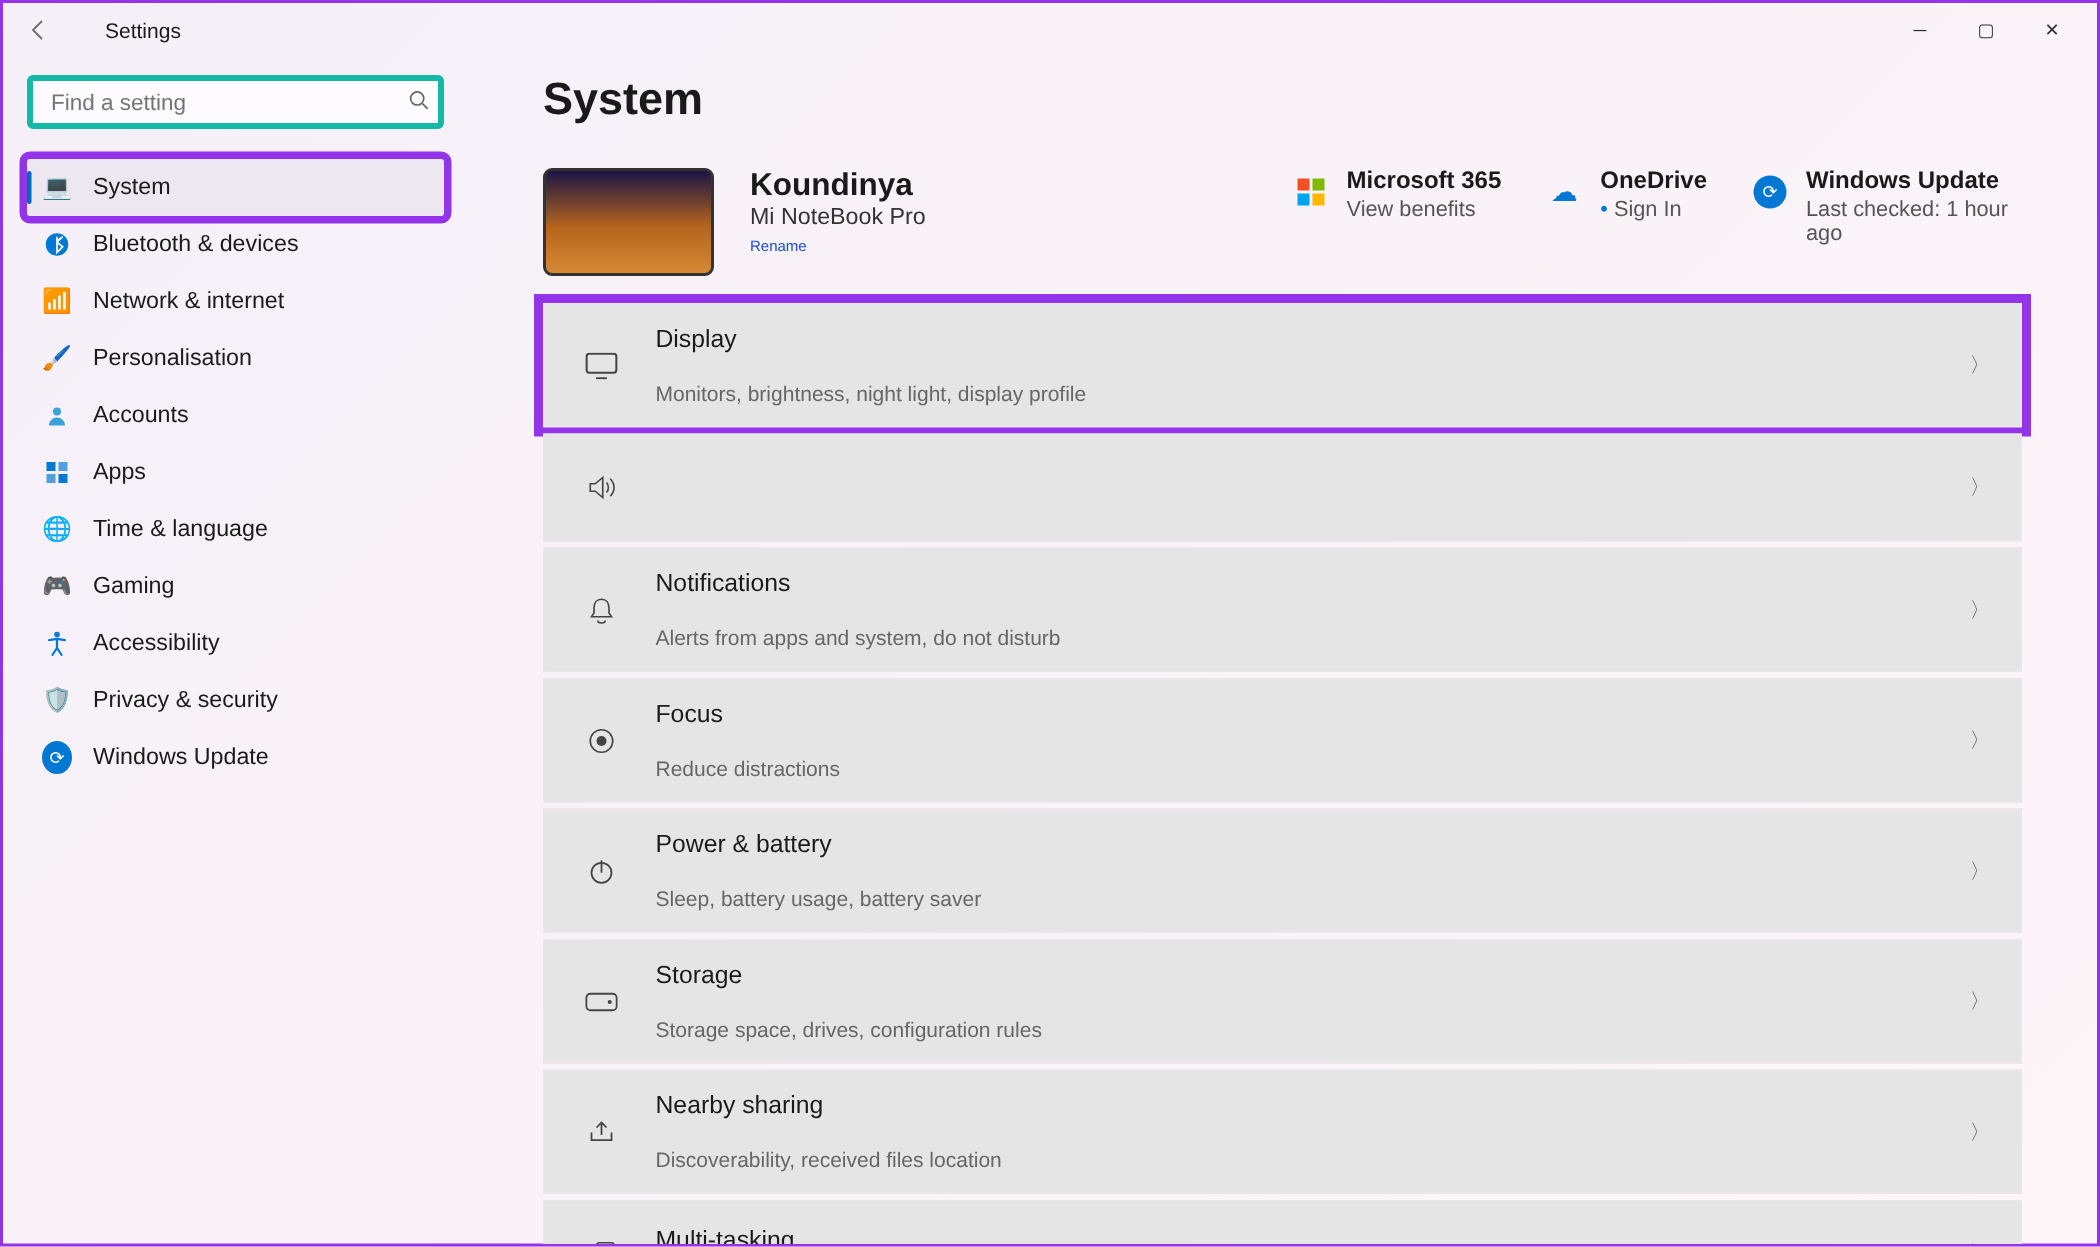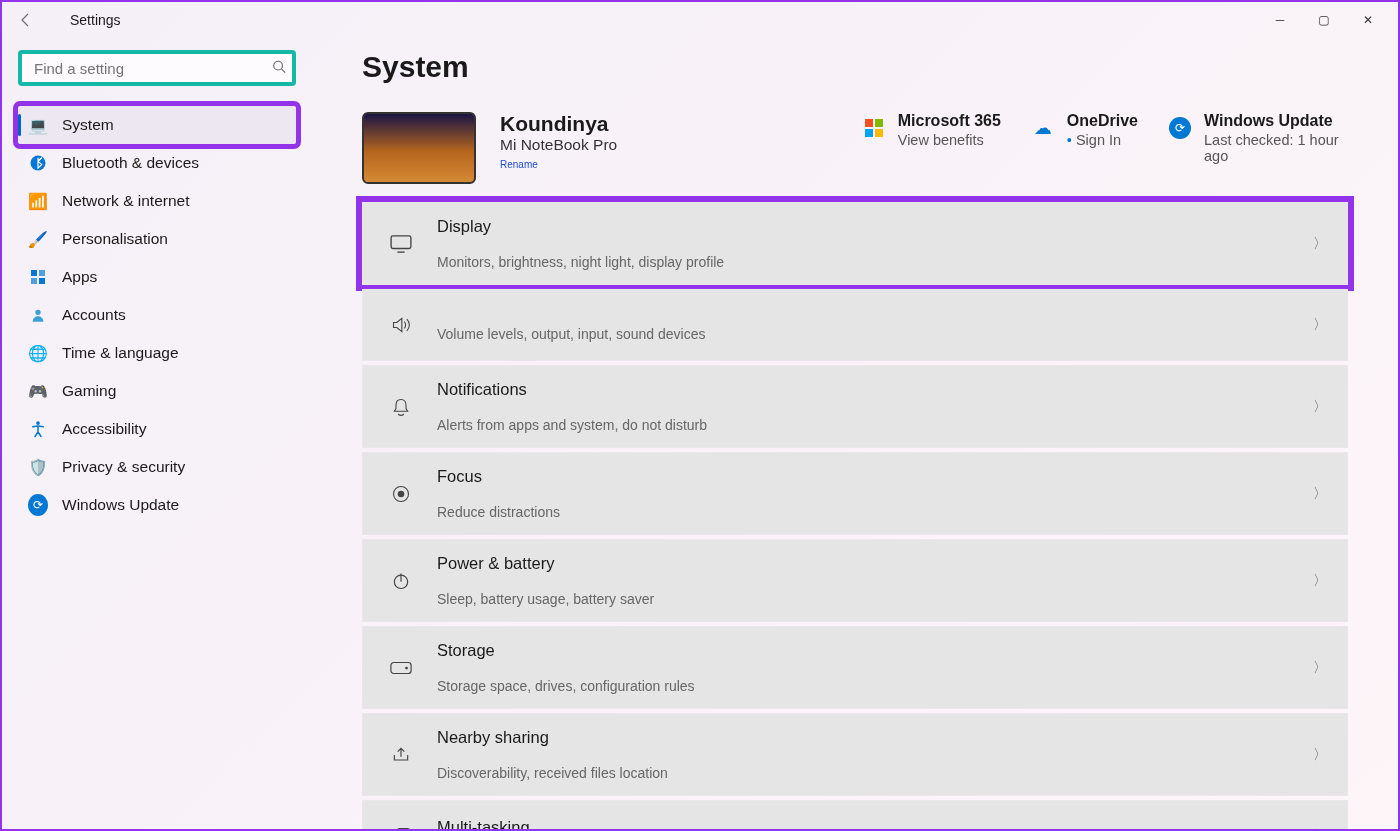--- a/index.html
+++ b/index.html
@@ -96,37 +96,37 @@
       <li class="nav-item">
           <span class="nav-icon" style="color:#0078d4">📶</span>
           <span>Network &amp; internet</span>
         </li>
       <li class="nav-item">
           <span class="nav-icon">🖌️</span>
           <span>Personalisation</span>
         </li>
       <li class="nav-item">
           <span class="nav-icon">
+            <svg width="16" height="16" viewBox="0 0 24 24">
+              <circle cx="12" cy="8" r="4" fill="#3aa0d8"></circle>
+              <path d="M4 22c0-5 4-8 8-8s8 3 8 8" fill="#3aa0d8"></path>
+            </svg>
+          </span>
+          <span>Accounts</span>
+        </li>
+      <li class="nav-item">
+          <span class="nav-icon">
             <svg width="16" height="16" viewBox="0 0 16 16">
               <rect x="1" y="1" width="6" height="6" fill="#0078d4"></rect>
               <rect x="9" y="1" width="6" height="6" fill="#50a0e0"></rect>
               <rect x="1" y="9" width="6" height="6" fill="#50a0e0"></rect>
               <rect x="9" y="9" width="6" height="6" fill="#0078d4"></rect>
             </svg>
           </span>
           <span>Apps</span>
-        </li>
-      <li class="nav-item">
-          <span class="nav-icon">
-            <svg width="16" height="16" viewBox="0 0 24 24">
-              <circle cx="12" cy="8" r="4" fill="#3aa0d8"></circle>
-              <path d="M4 22c0-5 4-8 8-8s8 3 8 8" fill="#3aa0d8"></path>
-            </svg>
-          </span>
-          <span>Accounts</span>
         </li>
       <li class="nav-item">
           <span class="nav-icon">🌐</span>
           <span>Time &amp; language</span>
         </li>
       <li class="nav-item">
           <span class="nav-icon">🎮</span>
           <span>Gaming</span>
         </li>
       <li class="nav-item">
@@ -210,21 +210,20 @@
         <span class="chevron">〉</span>
       </div>
       <div class="card">
         <div class="card-icon">
             <svg width="22" height="20" viewBox="0 0 24 24">
               <path d="M3 9v6h4l6 5V4L7 9H3z" stroke="#444" stroke-width="1.3" fill="none"></path>
               <path d="M16 8c2 2 2 6 0 8M19 5c4 4 4 10 0 14" stroke="#444" stroke-width="1.3" fill="none"></path>
             </svg>
           </div>
         <div class="card-text">
-            <div class="card-sub">Volume levels, output, input, sound devices</div>
           </div>
         <span class="chevron">〉</span>
       </div>
       <div class="card">
         <div class="card-icon">
             <svg width="20" height="22" viewBox="0 0 24 24">
               <path d="M12 3c-4 0-6 3-6 7v4l-2 3h16l-2-3v-4c0-4-2-7-6-7zM9 20c0 1.5 1.5 2 3 2s3-.5 3-2" stroke="#444" stroke-width="1.3" fill="none"></path>
             </svg>
           </div>
         <div class="card-text">

